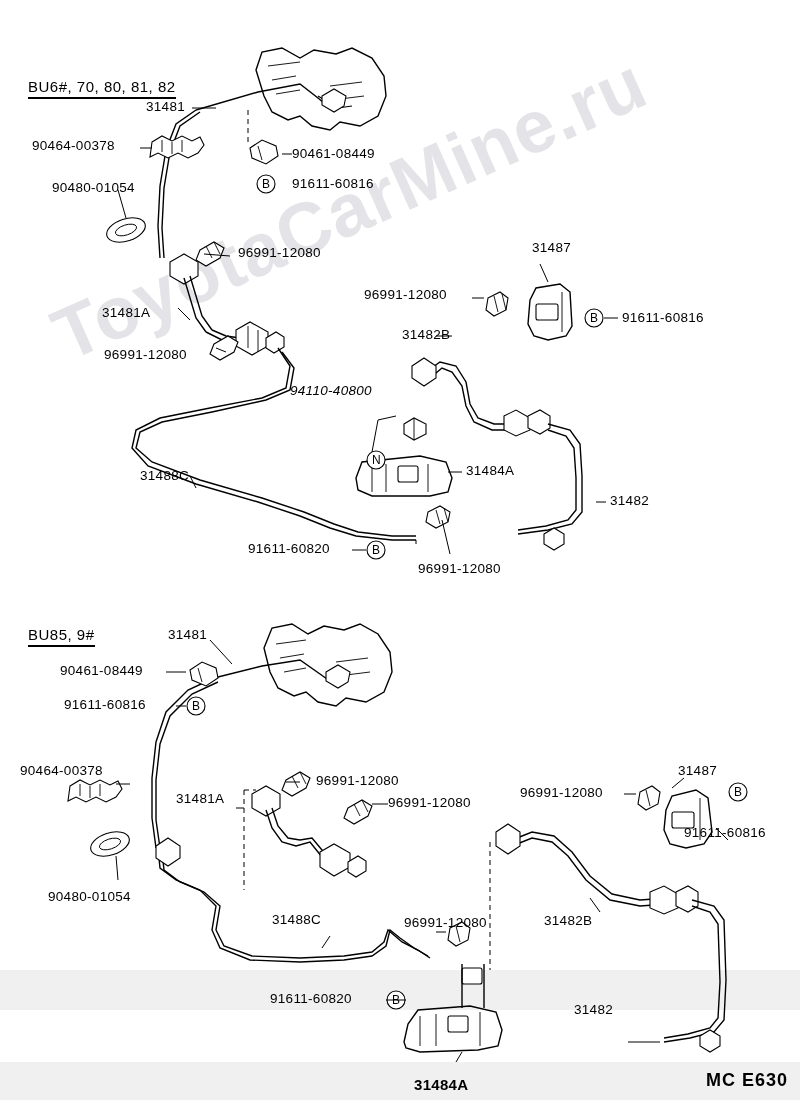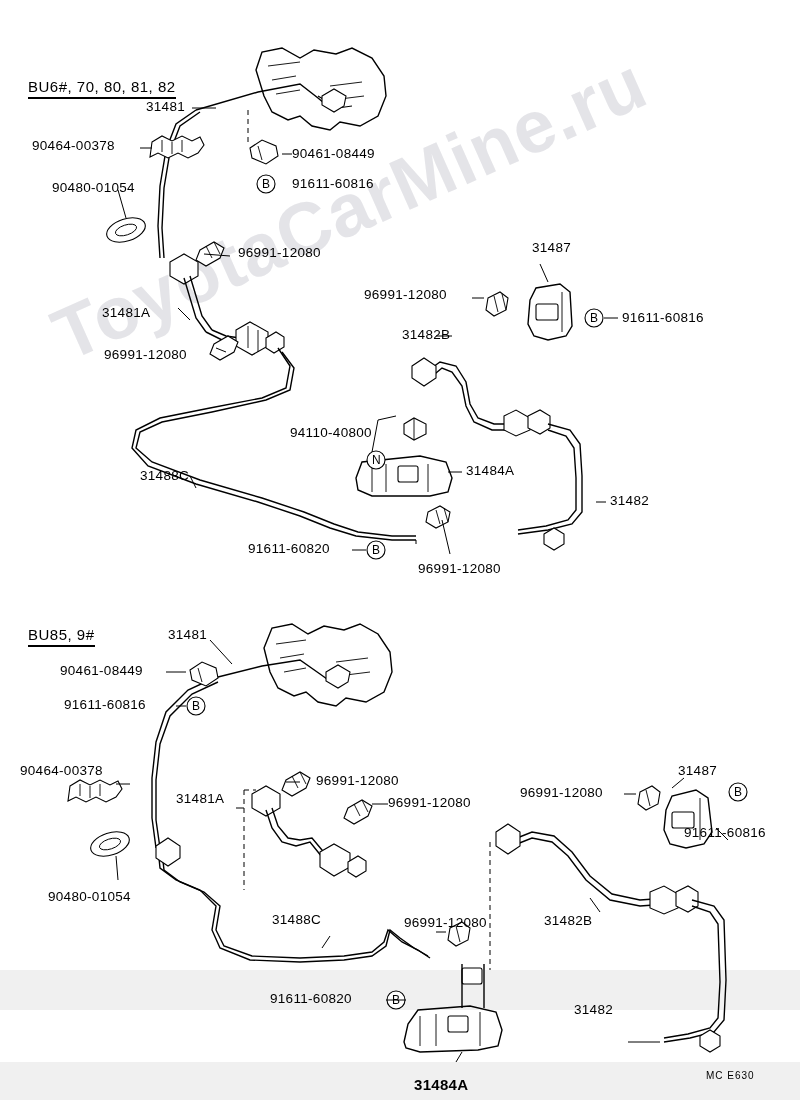--- a/index.html
+++ b/index.html
@@ -291,21 +291,21 @@
   <div class="lbl" style="left:292px; top:146px;">90461-08449</div>
   <div class="lbl" style="left:292px; top:176px;">91611-60816</div>
   <div class="lbl" style="left:52px;  top:180px;">90480-01054</div>
   <div class="lbl" style="left:238px; top:245px;">96991-12080</div>
   <div class="lbl" style="left:532px; top:240px;">31487</div>
   <div class="lbl" style="left:364px; top:287px;">96991-12080</div>
   <div class="lbl" style="left:622px; top:310px;">91611-60816</div>
   <div class="lbl" style="left:102px; top:305px;">31481A</div>
   <div class="lbl" style="left:402px; top:327px;">31482B</div>
   <div class="lbl" style="left:104px; top:347px;">96991-12080</div>
-  <div class="lbl" style="left:290px; top:425px;">94110-40800</div>
+  <div class="lbl" style="left:290px; top:383px;font-style:italic;">94110-40800</div>
   <div class="lbl" style="left:466px; top:463px;">31484A</div>
   <div class="lbl" style="left:140px; top:468px;">31488C</div>
   <div class="lbl" style="left:610px; top:493px;">31482</div>
   <div class="lbl" style="left:248px; top:541px;">91611-60820</div>
   <div class="lbl" style="left:418px; top:561px;">96991-12080</div>
 
   <div class="code" style="left:262px; top:177px;">B</div>
   <div class="code" style="left:590px; top:311px;">B</div>
   <div class="code" style="left:372px; top:543px;">B</div>
   <div class="code" style="left:372px; top:453px;">N</div>
@@ -325,15 +325,15 @@
   <div class="lbl" style="left:544px; top:913px;">31482B</div>
   <div class="lbl" style="left:272px; top:912px;">31488C</div>
   <div class="lbl" style="left:270px; top:991px;">91611-60820</div>
   <div class="lbl" style="left:574px; top:1002px;">31482</div>
   <div class="lbl bold" style="left:414px; top:1076px; font-size:15px;">31484A</div>
 
   <div class="code" style="left:192px; top:699px;">B</div>
   <div class="code" style="left:734px; top:785px;">B</div>
   <div class="code" style="left:392px; top:993px;">B</div>
 
-  <div class="lbl" style="left:706px; top:1070px; font-size:10px; letter-spacing:1px;">MC E630</div>
+  <div class="lbl" style="left:706px; top:1070px; font-size:18px; letter-spacing:1px;font-weight:bold;">MC E630</div>
 
 </div>
 
 </body></html>

